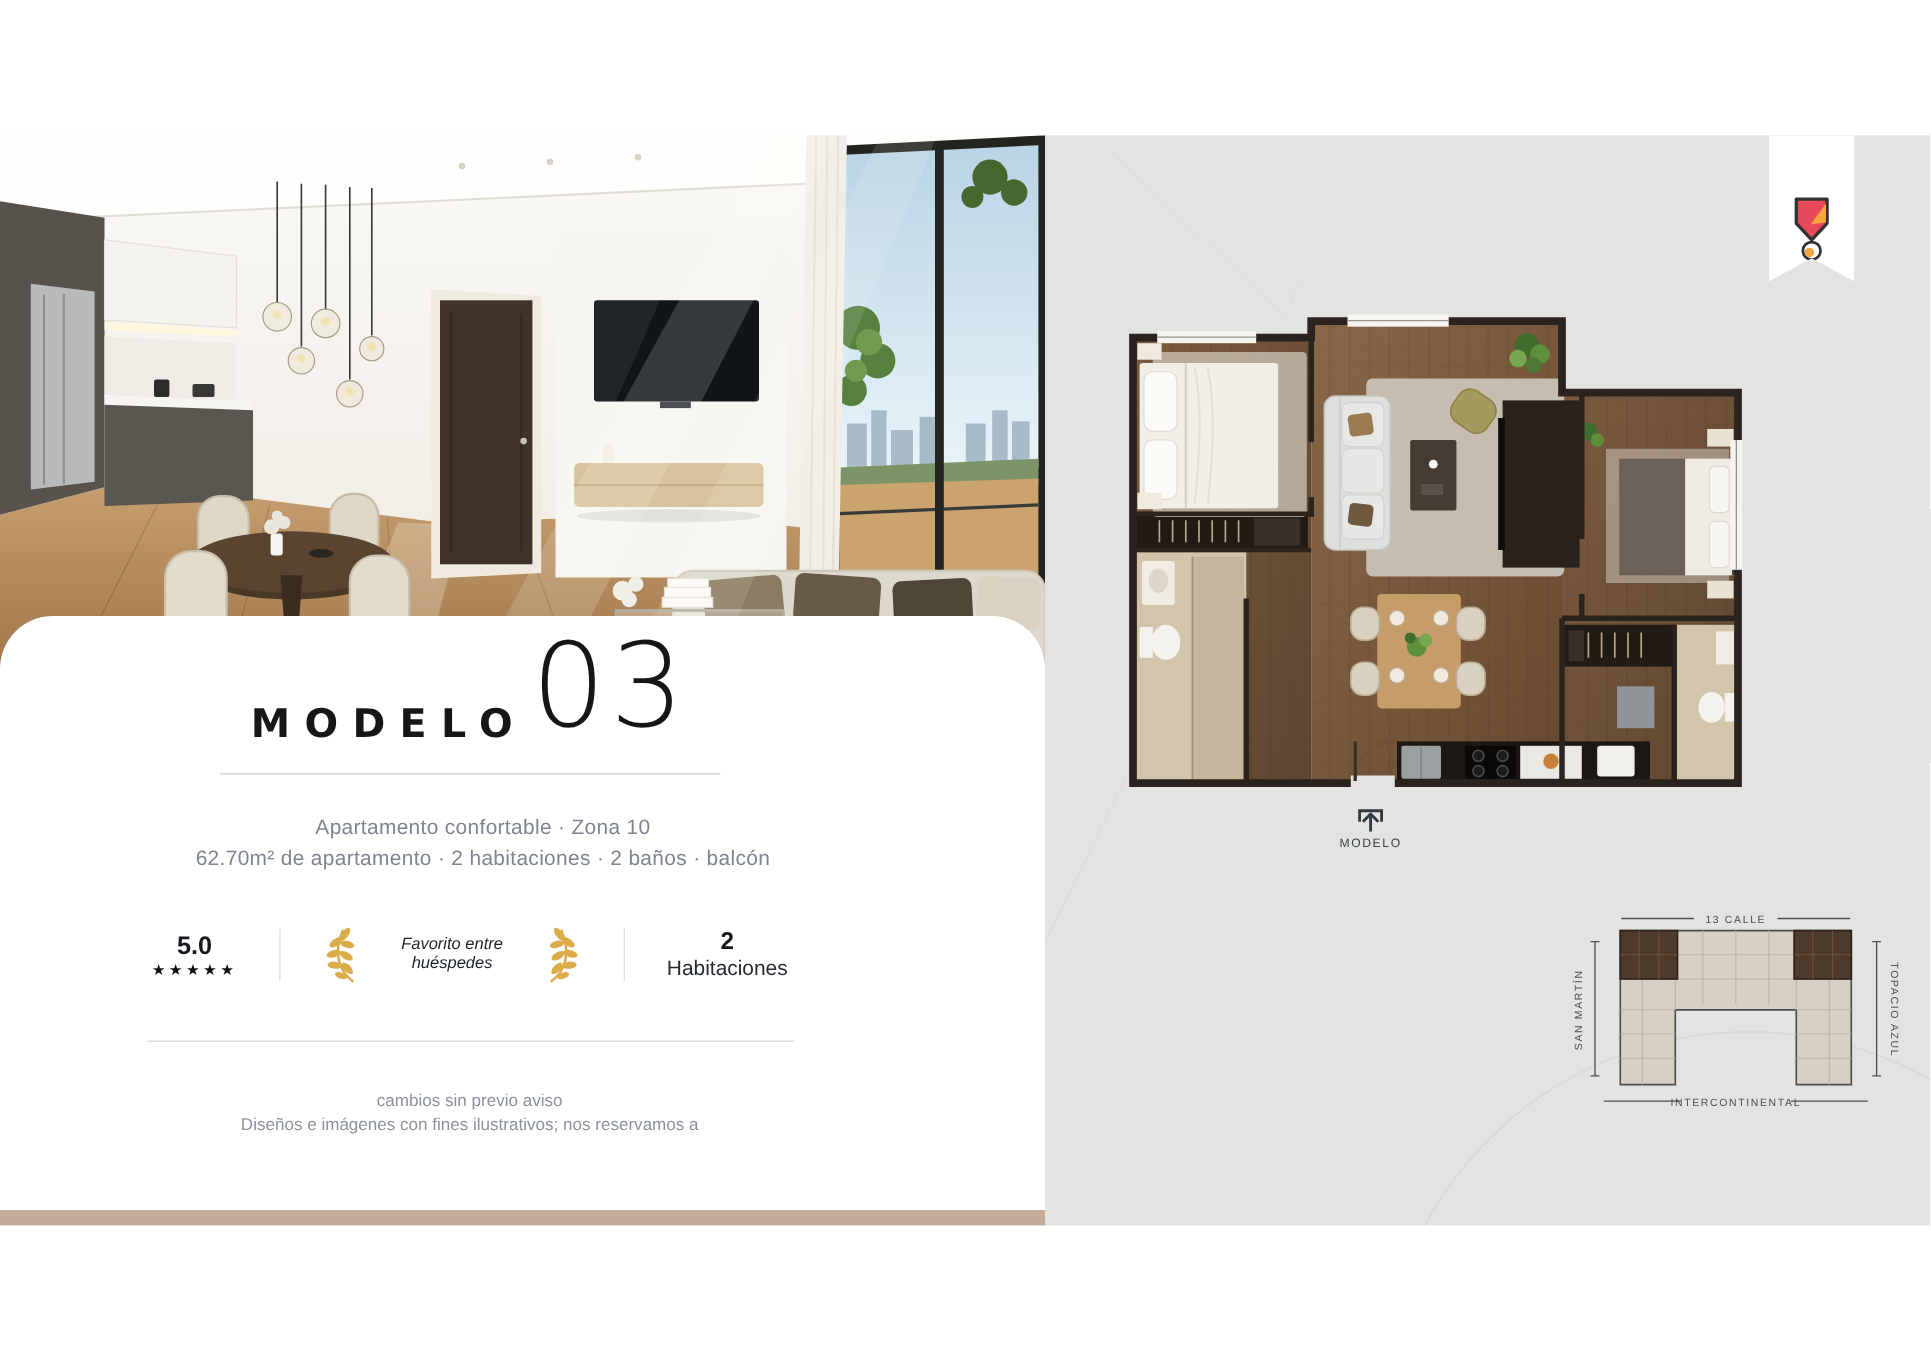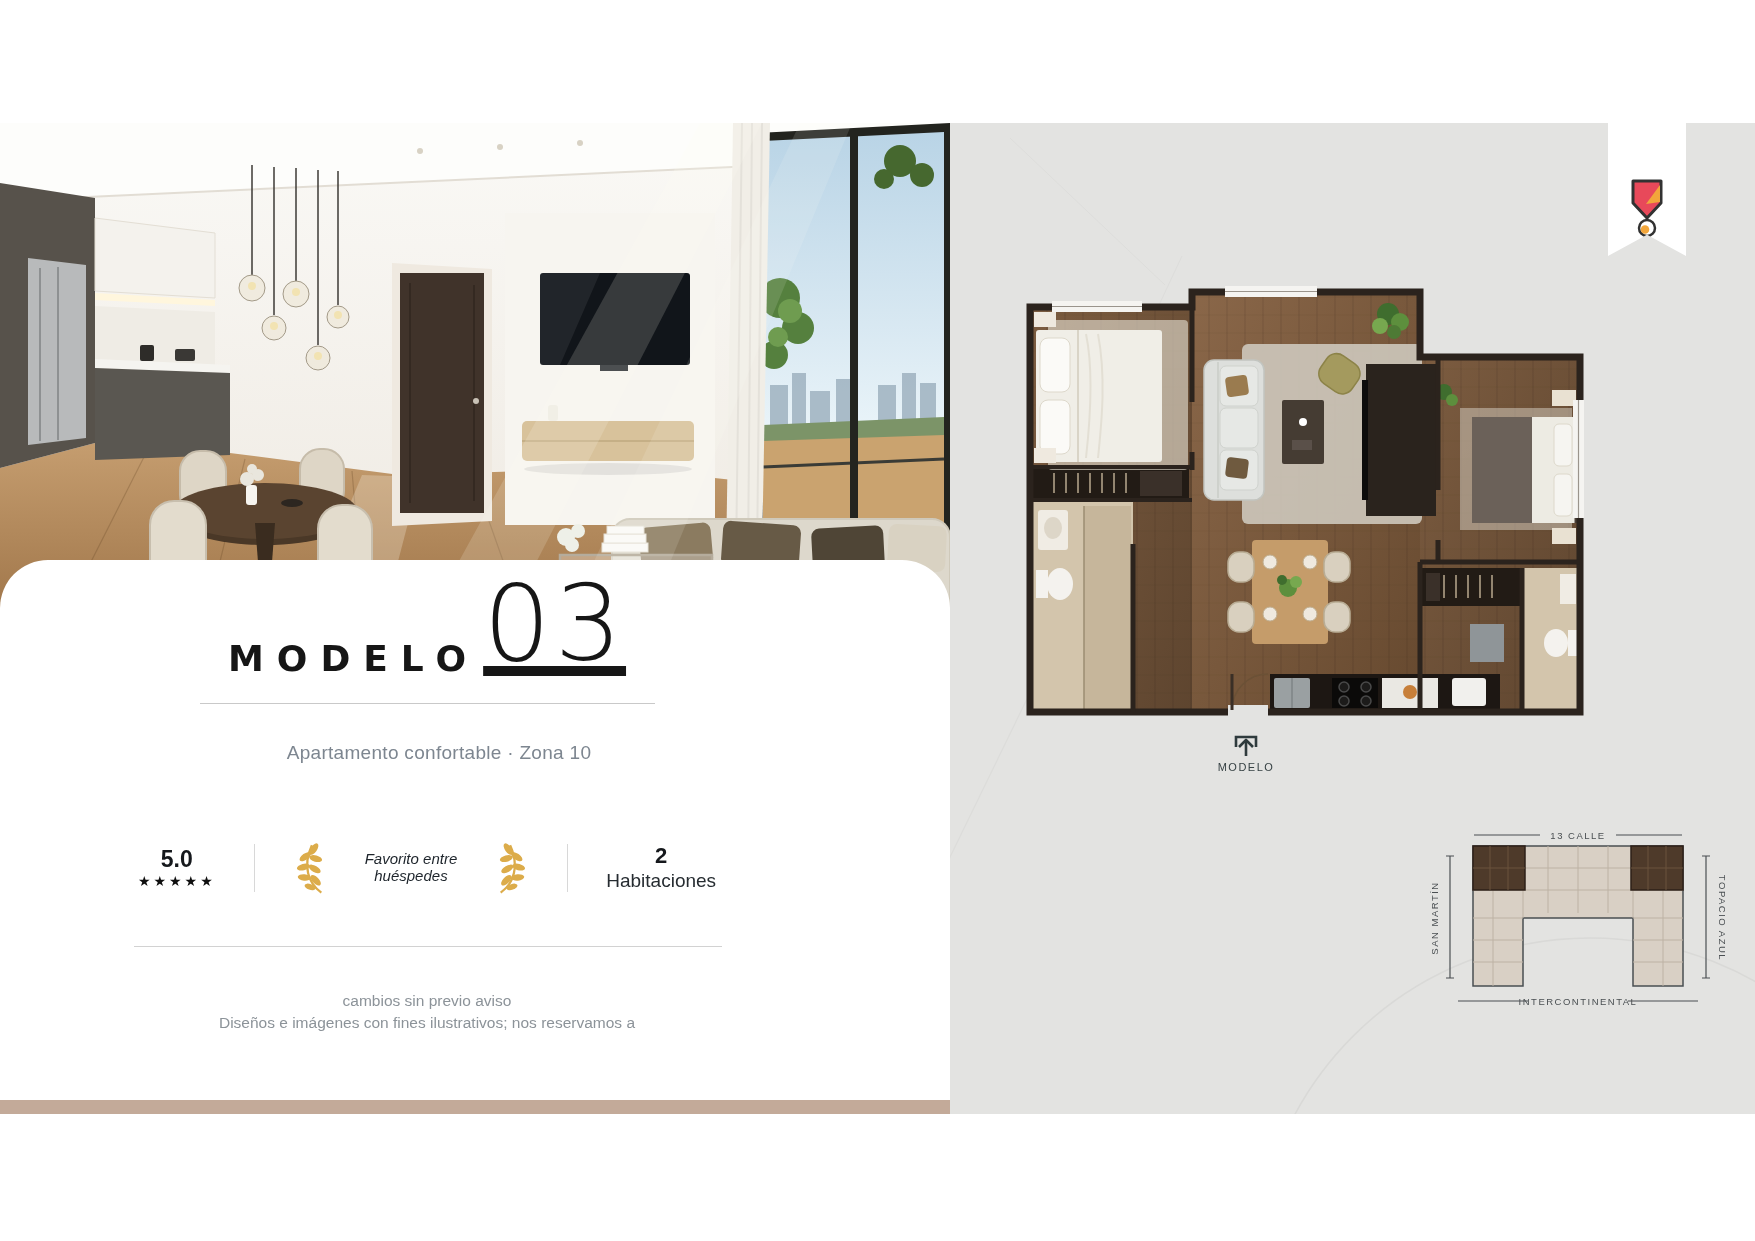--- a/index.html
+++ b/index.html
@@ -19,21 +19,21 @@
   .card{left:0;top:560px;width:950px;height:540px;background:#fff;border-radius:48px 48px 0 0;}
 
   
   .tan-band{left:0;top:1100px;width:950px;height:14px;background:var(--band-tan,#C3AA99);}
 
   
   .title-row{left:0;top:571px;width:854px;display:flex;justify-content:center;align-items:flex-end;}
   .title-word{font-family:"DejaVu Sans","Liberation Sans",sans-serif;font-size:36px;font-weight:600;
               letter-spacing:13px;color:var(--title-black,#161616);line-height:1;}
   .title-number{font-family:"DejaVu Sans","Liberation Sans",sans-serif;font-size:106px;font-weight:200;
-                letter-spacing:4px;color:var(--title-black,#161616);line-height:1;margin-left:4px;text-decoration:underline;}
+                letter-spacing:4px;color:var(--title-black,#161616);line-height:1;margin-left:4px;}
   .rule1{left:200px;top:703px;width:455px;height:1px;background:#c9c9c9;}
   .rule2{left:134px;top:946px;width:588px;height:1px;background:#d2d2d2;}
 
   .subtitle{left:12px;width:854px;text-align:center;font-size:19px;color:var(--text-gray,#7D8690);letter-spacing:.3px;}
   .subtitle.l1{top:742px;} .subtitle.l2{top:770px;}
 
   
   .rating-row{left:0;top:834px;width:854px;height:68px;display:flex;justify-content:center;align-items:center;gap:38px;}
   .score-block{text-align:center;}
   .score{font-size:23px;font-weight:700;color:#15181c;line-height:1.05;}
@@ -247,20 +247,21 @@
 
   <div class="abs card"></div>
 
   <div class="abs title-row">
     <span class="title-word">MODELO</span>
     <span class="title-number">03</span>
   </div>
   <div class="abs rule1"></div>
 
   <div class="abs subtitle l1">Apartamento confortable · Zona 10</div>
+  <div class="abs subtitle l2">62.70m² de apartamento · 2 habitaciones · 2 baños · balcón</div>
 
   <div class="abs rating-row">
     <div class="score-block">
       <div class="score">5.0</div>
       <div class="stars">★★★★★</div>
     </div>
     <div class="vdiv"></div>
     <span class="laurel left">
       <svg viewBox="0 0 36 56">
         <path d="M30,54 C16,44 10,26 20,4" fill="none" stroke="var(--accent-gold,#DCAC4A)" stroke-width="2.4"></path>

